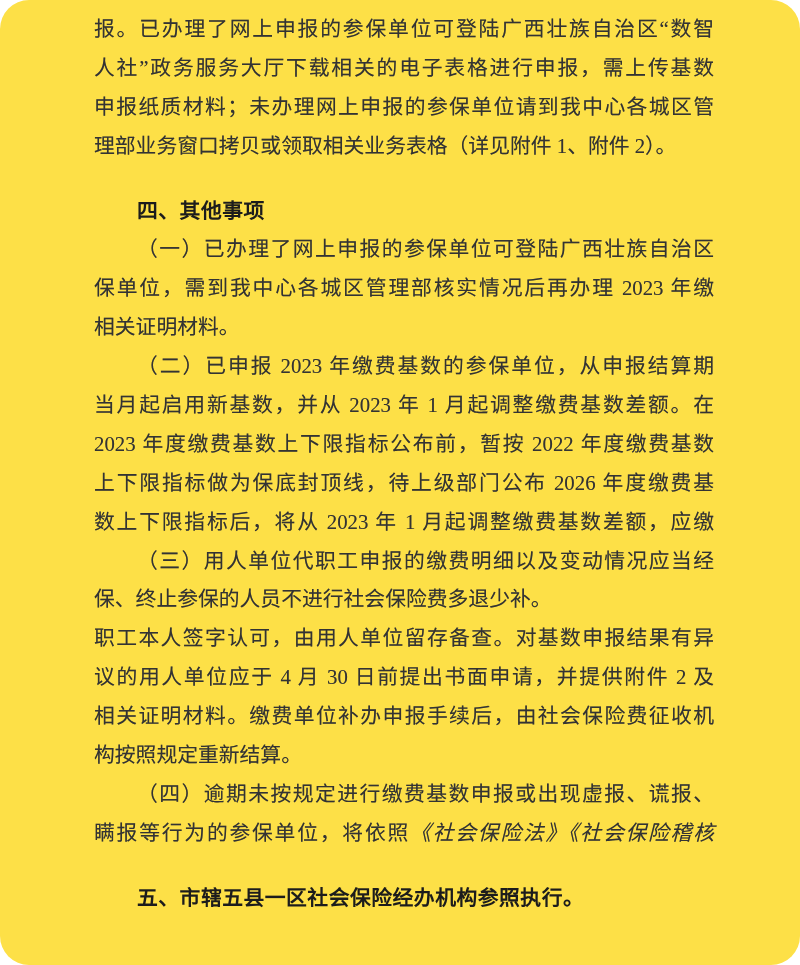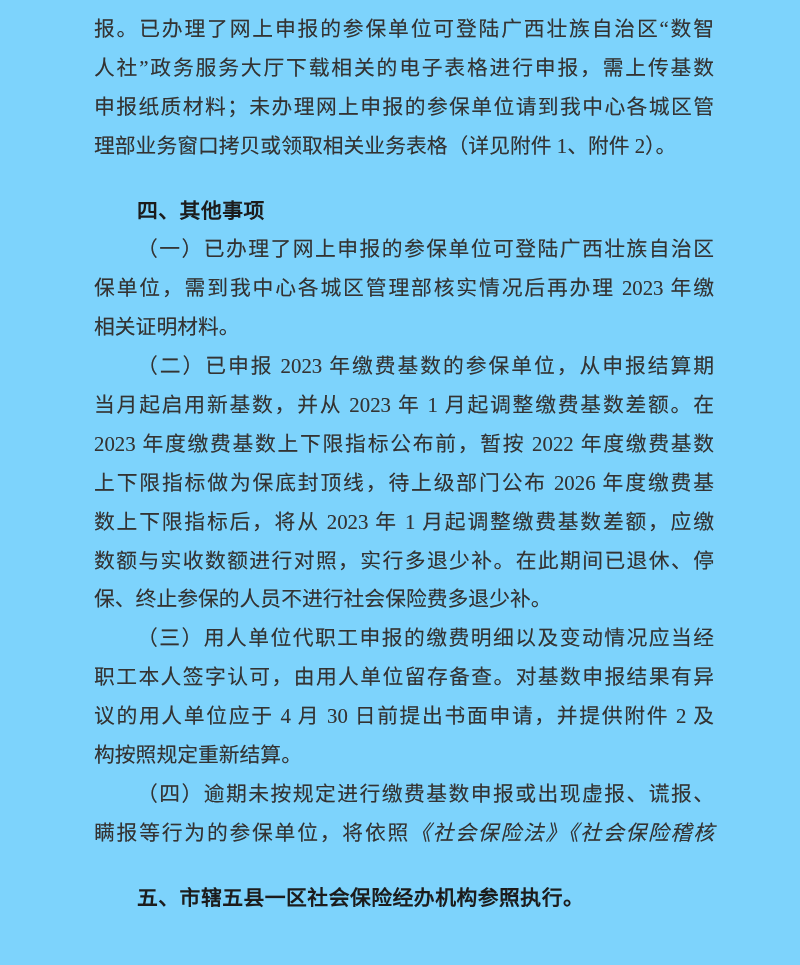--- a/index.html
+++ b/index.html
@@ -4,22 +4,23 @@
 <style>
   html, body {
     margin: 0;
     padding: 0;
     background: #ffffff;
   }
   .page {
     position: relative;
     width: 800px;
     height: 965px;
-    background: #7dd3fc;
+    background: #fde047;
     overflow: hidden;
+    border-radius: 29px;
   }
   .content {
     position: absolute;
     left: 94px;
     top: 10px;
     width: 620px;
   }
   .line {
     font-family: "Liberation Serif", "DejaVu Serif", serif;
     font-size: 20.8px;
@@ -64,23 +65,23 @@
       <div class="line"><span>理部业务窗口拷贝或领取相关业务表格（详见附件 1、附件 2）。</span></div>
       <div class="line ind hd"><span>四、其他事项</span></div>
       <div class="line j ind"><span>（一）已办理了网上申报的参保单位可登陆广西壮族自治区</span></div>
       <div class="line j"><span>保单位，需到我中心各城区管理部核实情况后再办理 2023 年缴</span></div>
       <div class="line"><span>相关证明材料。</span></div>
       <div class="line j ind"><span>（二）已申报 2023 年缴费基数的参保单位，从申报结算期</span></div>
       <div class="line j"><span>当月起启用新基数，并从 2023 年 1 月起调整缴费基数差额。在</span></div>
       <div class="line j"><span>2023 年度缴费基数上下限指标公布前，暂按 2022 年度缴费基数</span></div>
       <div class="line j"><span>上下限指标做为保底封顶线，待上级部门公布 2026 年度缴费基</span></div>
       <div class="line j"><span>数上下限指标后，将从 2023 年 1 月起调整缴费基数差额，应缴</span></div>
-      <div class="line j"><span>数额与实收数额进行对照，实行多退少补。在此期间已退休、停</span></div>
+      <div class="line j ind"><span>（三）用人单位代职工申报的缴费明细以及变动情况应当经</span></div>
       <div class="line"><span>保、终止参保的人员不进行社会保险费多退少补。</span></div>
-      <div class="line j ind"><span>（三）用人单位代职工申报的缴费明细以及变动情况应当经</span></div>
       <div class="line j"><span>职工本人签字认可，由用人单位留存备查。对基数申报结果有异</span></div>
       <div class="line j"><span>议的用人单位应于 4 月 30 日前提出书面申请，并提供附件 2 及</span></div>
+      <div class="line j"><span>相关证明材料。缴费单位补办申报手续后，由社会保险费征收机</span></div>
       <div class="line"><span>构按照规定重新结算。</span></div>
       <div class="line j ind"><span>（四）逾期未按规定进行缴费基数申报或出现虚报、谎报、</span></div>
       <div class="line j"><span>瞒报等行为的参保单位，将依照</span><span class="law">《社会保险法》《社会保险稽核</span></div>
       <div class="line ind hd"><span>五、市辖五县一区社会保险经办机构参照执行。</span></div>
     </div>
 </div>
 
 </body></html>

